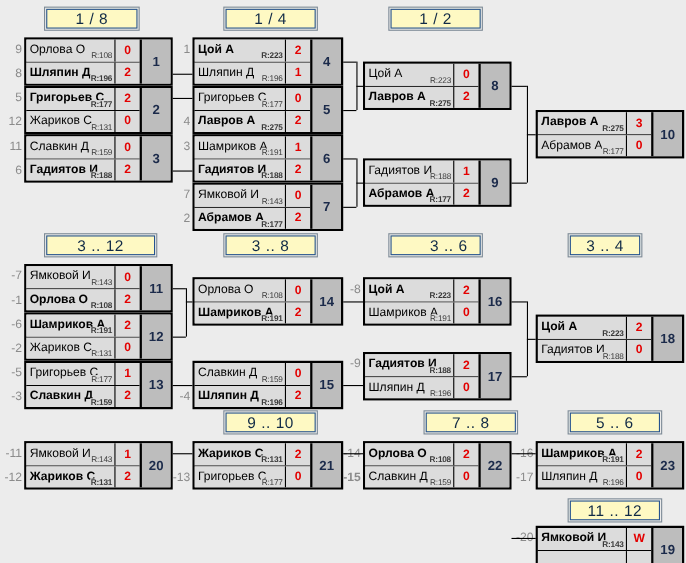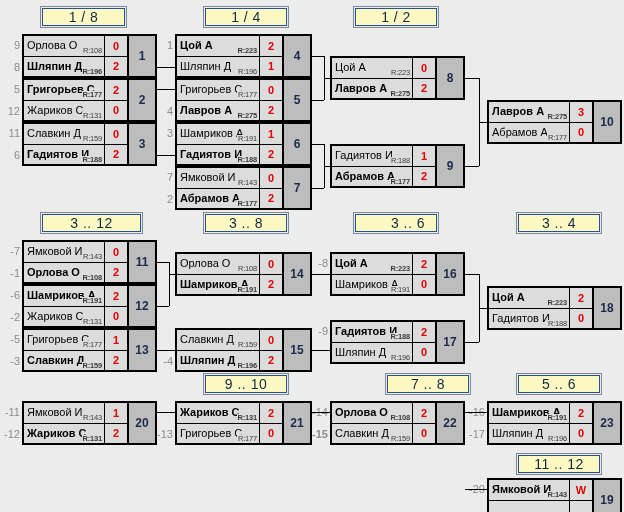--- a/index.html
+++ b/index.html
@@ -122,21 +122,21 @@
 </head>
 <body>
 
 <div id="stage">
     <div class="round-hdr" style="left: 42px; top: 8px; width: 83px;">1 / 8</div>
     <div class="round-hdr" style="left: 205px; top: 8px; width: 82px;">1 / 4</div>
     <div class="round-hdr" style="left: 355px; top: 8px; width: 82px;">1 / 2</div>
     <div class="round-hdr" style="left: 42px; top: 214px; width: 99px;">3 .. 12</div>
     <div class="round-hdr" style="left: 205px; top: 214px; width: 82px;">3 .. 8</div>
     <div class="round-hdr" style="left: 355px; top: 214px; width: 82px; padding-left: 24px;">3 .. 6</div>
-    <div class="round-hdr" style="left: 518px; top: 214px; width: 82px;">3 .. 4</div>
+    <div class="round-hdr" style="left: 518px; top: 214px; width: 64px;">3 .. 4</div>
     <div class="round-hdr" style="left: 42px; top: 375px; width: 65px; margin-top: 28px;">9 .. 12</div>
     <div class="round-hdr" style="left: 205px; top: 375px; width: 82px;">9 .. 10</div>
     <div class="round-hdr" style="left: 355px; top: 375px; width: 82px; margin-left: 32px;">7 .. 8</div>
     <div class="round-hdr" style="left: 518px; top: 375px; width: 82px;">5 .. 6</div>
     <div class="round-hdr" style="left: 518px; top: 455px; width: 82px;">11 .. 12</div>
     <div class="seed" style="left: -2px; top: 39px;">9</div>
     <div class="seed" style="left: -2px; top: 61px;">8</div>
     <div class="match" style="left: 22px; top: 34px; width: 135px;">
       <div class="rows">
         <div class="row">

